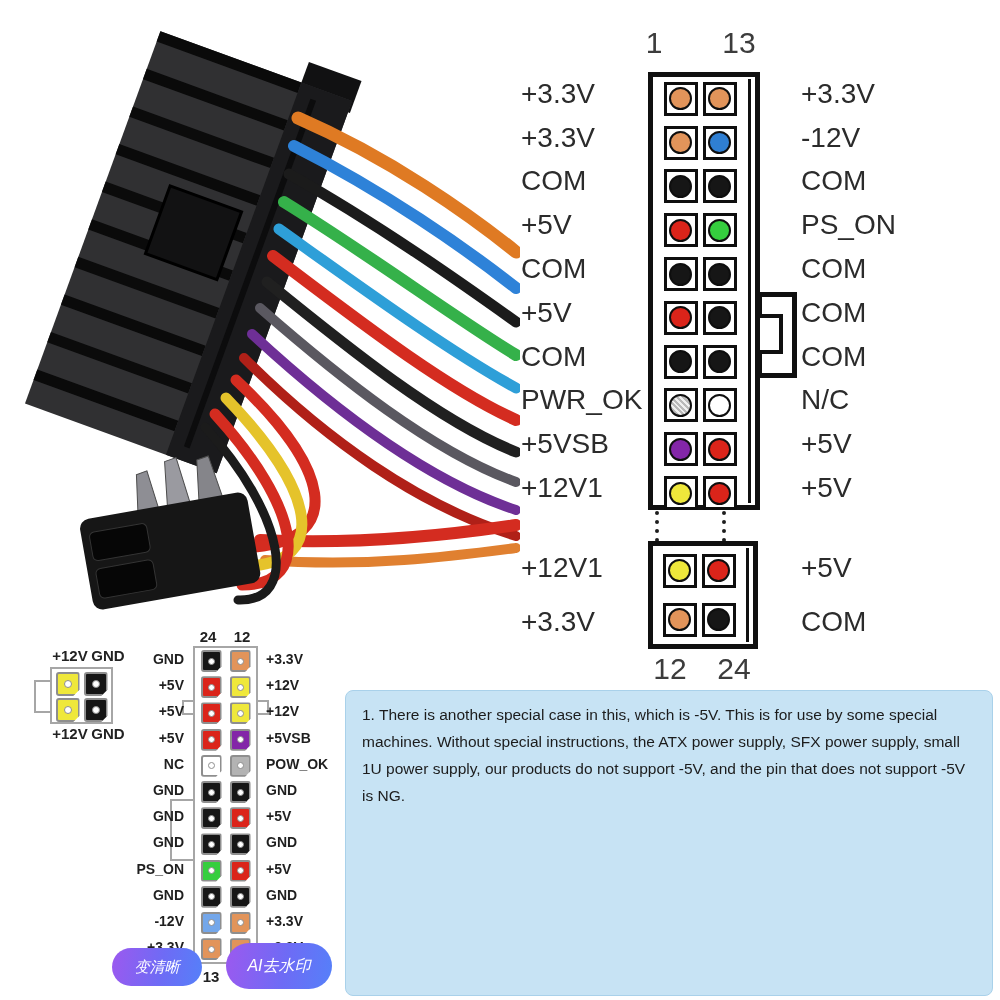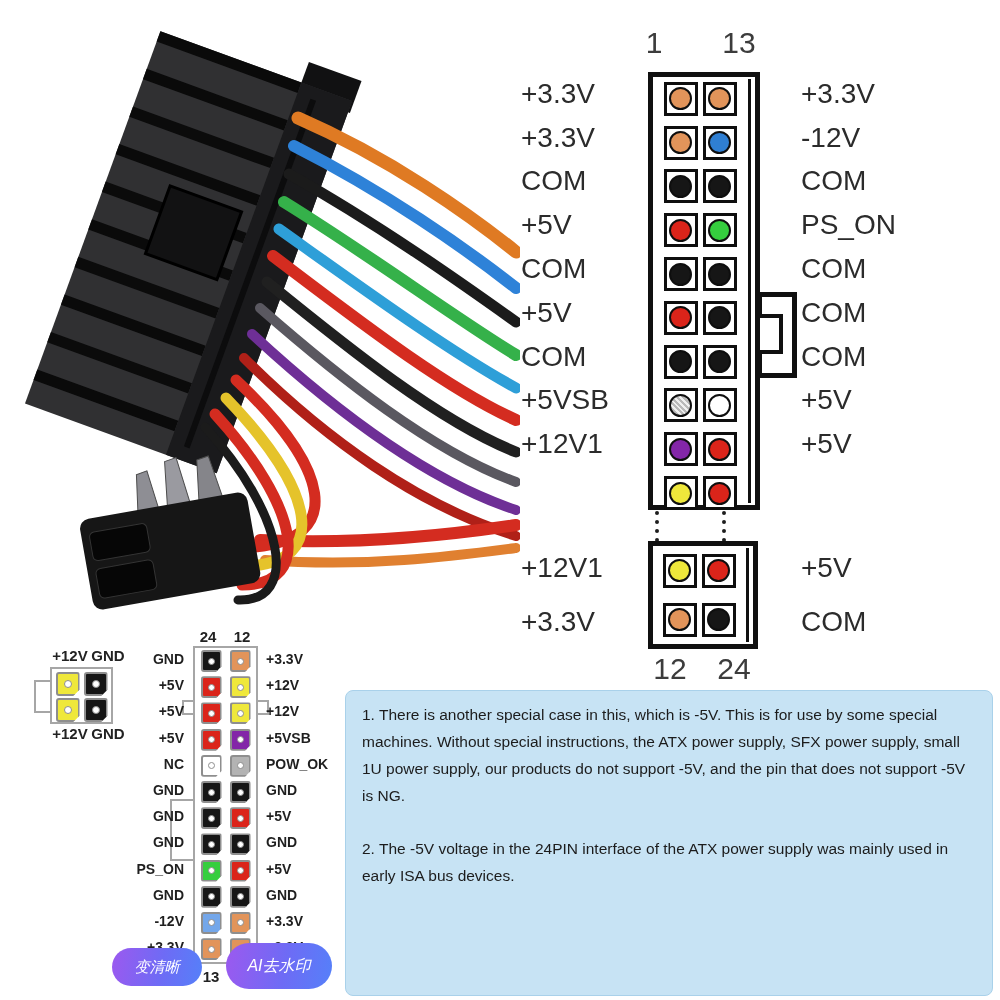--- a/index.html
+++ b/index.html
@@ -123,20 +123,21 @@
     <span class="md-num" style="left:717px; top:26px;">13</span>
 
     <div class="md-col" id="md-left">
         <div class="lbl">+3.3V</div>
         <div class="lbl">+3.3V</div>
         <div class="lbl">COM</div>
         <div class="lbl">+5V</div>
         <div class="lbl">COM</div>
         <div class="lbl">+5V</div>
         <div class="lbl">COM</div>
+        <div class="lbl">PWR_OK</div>
         <div class="lbl">+5VSB</div>
         <div class="lbl">+12V1</div>
       </div>
     <div id="md-box">
         <div class="inner-line"></div>
         <div class="md-row">
           <span class="pin-big">
             <i style="background: rgb(226, 148, 90);"></i>
           </span>
           <span class="pin-big">
@@ -217,20 +218,21 @@
         </div>
       </div>
     <div class="md-col" id="md-right">
         <div class="lbl">+3.3V</div>
         <div class="lbl">-12V</div>
         <div class="lbl">COM</div>
         <div class="lbl">PS_ON</div>
         <div class="lbl">COM</div>
         <div class="lbl">COM</div>
         <div class="lbl">COM</div>
+        <div class="lbl">N/C</div>
         <div class="lbl">+5V</div>
         <div class="lbl">+5V</div>
       </div>
     <div id="md-latch">
         <div class="notch"></div>
       </div>
 
     <div class="dash-line" style="left:655px;"></div>
     <div class="dash-line" style="left:722px;"></div>
 
@@ -426,17 +428,16 @@
     <span class="ch-num" style="left:196px; top:968px;">13</span>
     <span class="ch-num" style="left:228px; top:968px;">1</span>
   </div>
 
   <button class="ai-btn" id="btn-clarify">变清晰</button>
   <button class="ai-btn" id="btn-watermark">AI去水印</button>
 
   <div id="info-box">
     <div id="info-lines">
         <p>1. There is another special case in this, which is -5V. This is for use by some special machines. Without special instructions, the ATX power supply, SFX power supply, small 1U power supply, our products do not support -5V, and the pin that does not support -5V is NG.</p>
-        <p class="gap">2. The -5V voltage in the 24PIN interface of the ATX power supply was mainly used in early ISA bus devices.</p>
       </div>
   </div>
 
 </div>
 
 </body></html>

